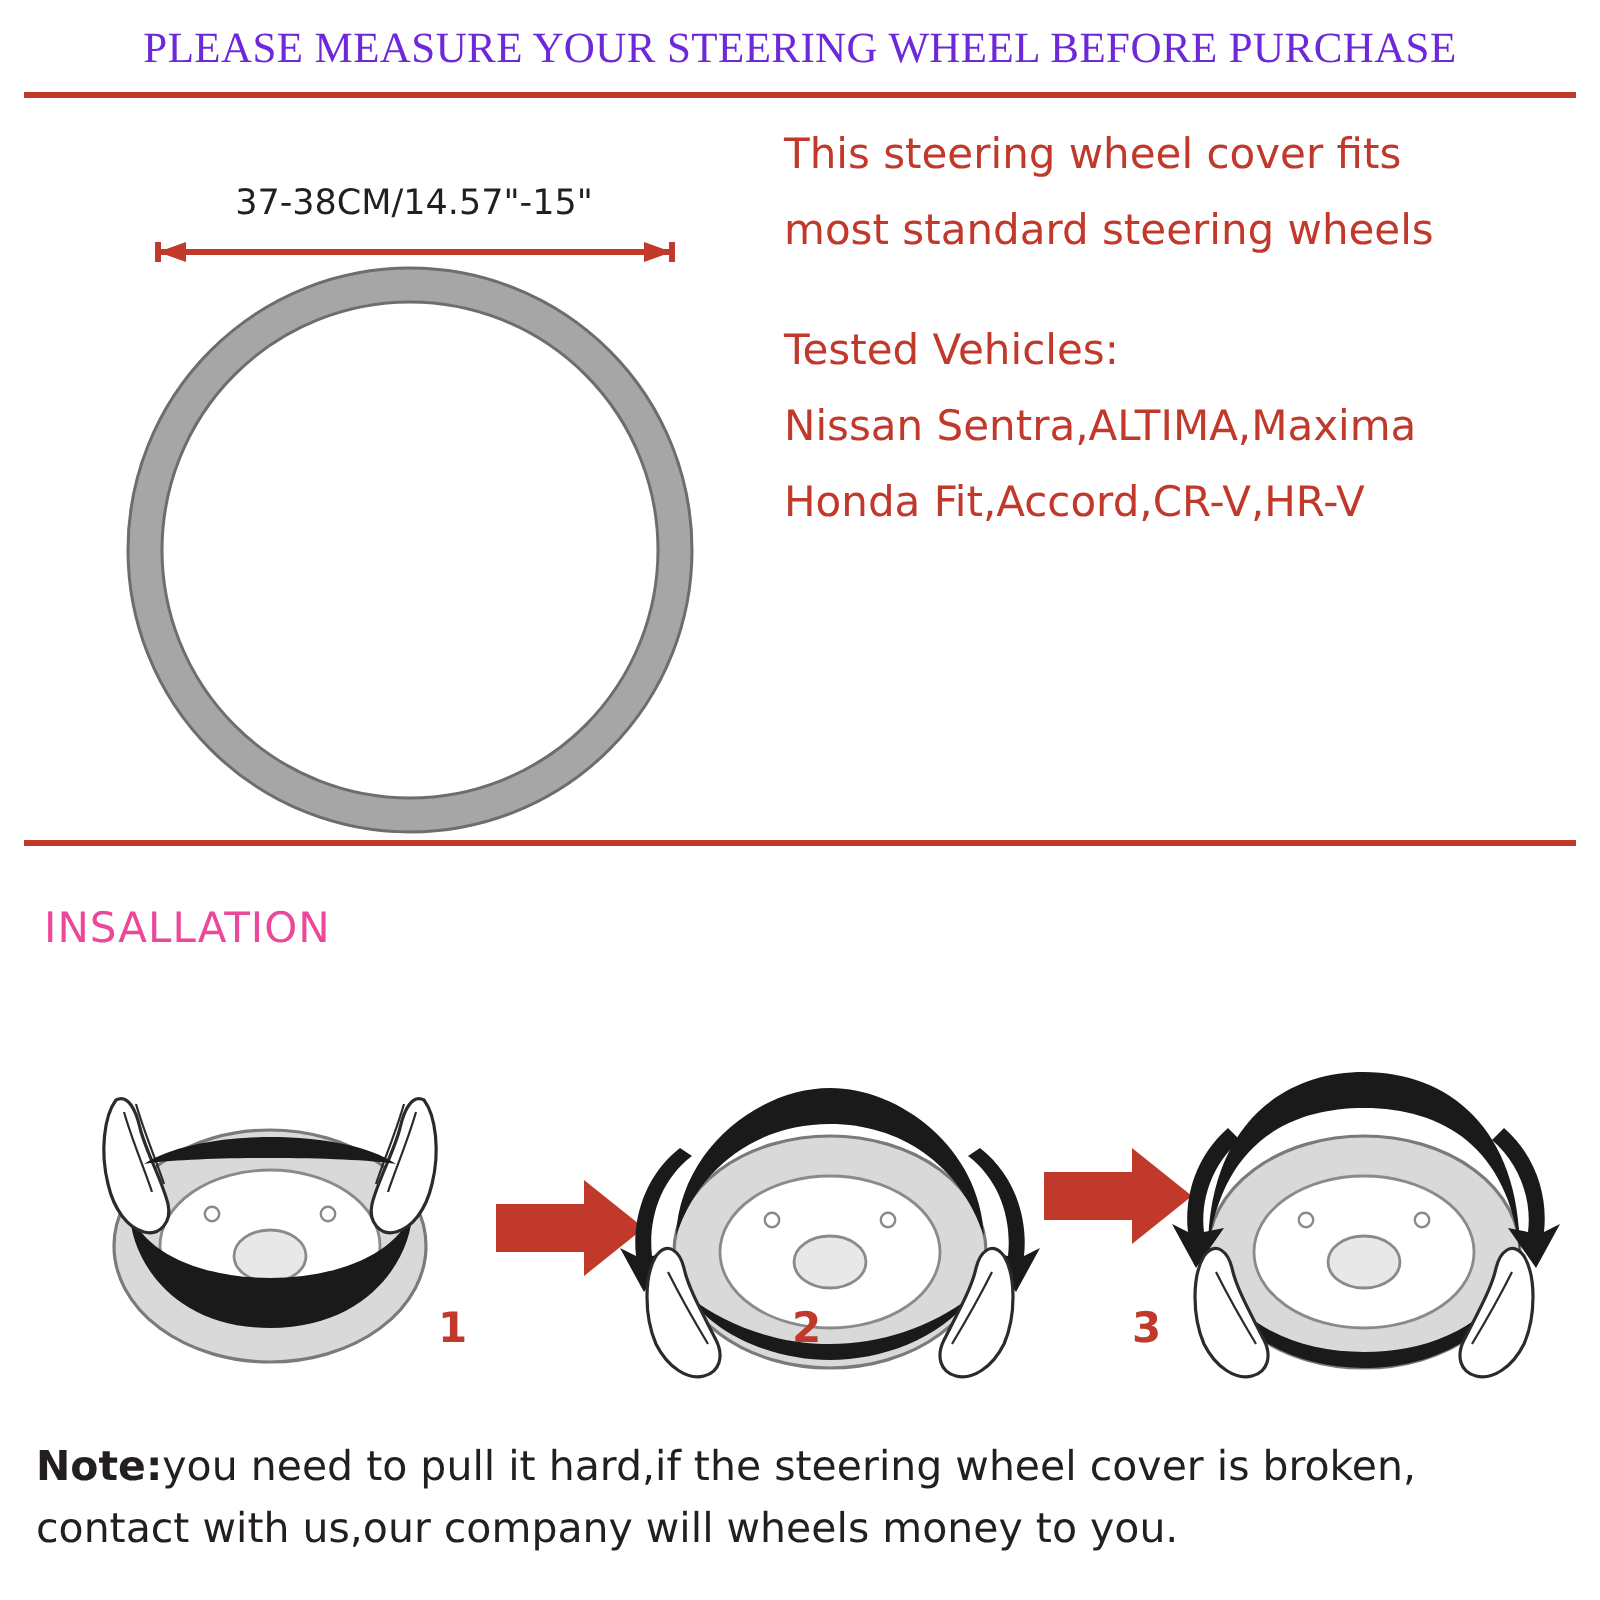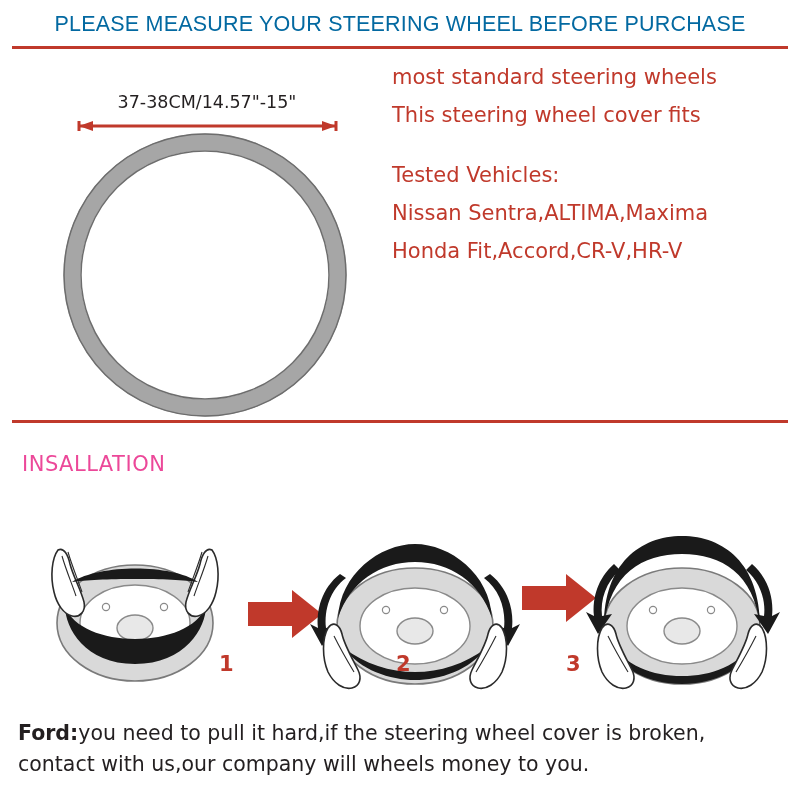--- a/index.html
+++ b/index.html
@@ -23,22 +23,22 @@
 
   
   .header {
     position: absolute;
     top: 12px;
     left: 0;
     width: 800px;
     text-align: center;
     font-size: 21.5px;
     letter-spacing: 0.2px;
-    color: #0369a1;
-    font-family: Liberation Sans, sans-serif;
+    color: #6d28d9;
+    font-family: Liberation Serif, serif;
   }
   .rule {
     position: absolute;
     left: 12px;
     width: 776px;
     height: 3px;
     background: #c0392b;
   }
   .rule-top { top: 46px; }
   .rule-mid { top: 420px; }
@@ -159,22 +159,22 @@
     </svg>
 
     <svg class="wheel-wrap" viewBox="0 0 300 300">
       <circle cx="150" cy="150" r="133" fill="none" stroke="#a6a6a6" stroke-width="17"></circle>
       <circle cx="150" cy="150" r="141" fill="none" stroke="#6d6d6d" stroke-width="1.5"></circle>
       <circle cx="150" cy="150" r="124" fill="none" stroke="#6d6d6d" stroke-width="1.5"></circle>
     </svg>
   </div>
 
   <div class="top-right">
+    <div class="tr-line">This steering wheel cover fits</div>
     <div class="tr-line">most standard steering wheels</div>
-    <div class="tr-line">This steering wheel cover fits</div>
     <div class="tr-gap"></div>
     <div class="tr-head">Tested Vehicles:</div>
     <div class="tr-line">Nissan Sentra,ALTIMA,Maxima</div>
     <div class="tr-line">Honda Fit,Accord,CR-V,HR-V</div>
   </div>
 
   <div class="rule rule-mid"></div>
 
   <div class="install-title">INSALLATION</div>
 
@@ -246,16 +246,16 @@
       <path d="M752 150 C758 160 758 180 752 194 C746 206 736 212 728 210 C720 208 718 200 722 192 C728 180 736 166 738 156 C740 148 746 142 752 150 Z" fill="#ffffff" stroke="#2b2b2b" stroke-width="1.6"></path>
       <path d="M746 158 C740 170 732 184 726 194" fill="none" stroke="#2b2b2b" stroke-width="1.1"></path>
     </g>
   </svg>
 
   <div class="step-num sn1">1</div>
   <div class="step-num sn2">2</div>
   <div class="step-num sn3">3</div>
 
   <div class="note">
-    <b>Ford:</b><span>you need to pull it hard,if the steering wheel cover is broken, contact with us,our company will wheels money to you.</span>
+    <b>Note:</b><span>you need to pull it hard,if the steering wheel cover is broken, contact with us,our company will wheels money to you.</span>
   </div>
 
 </div>
 
 </body></html>

